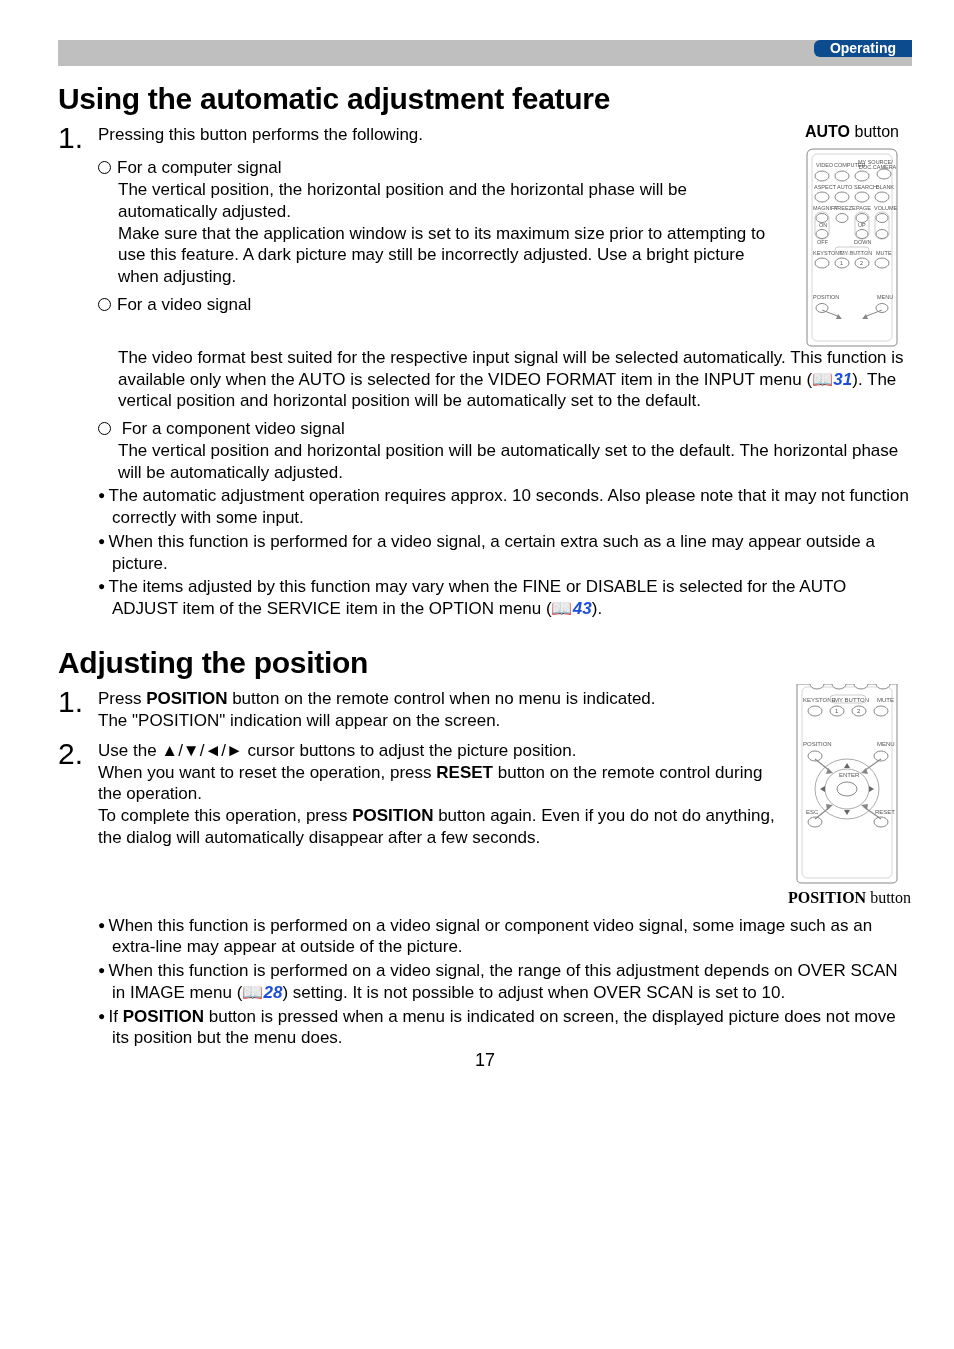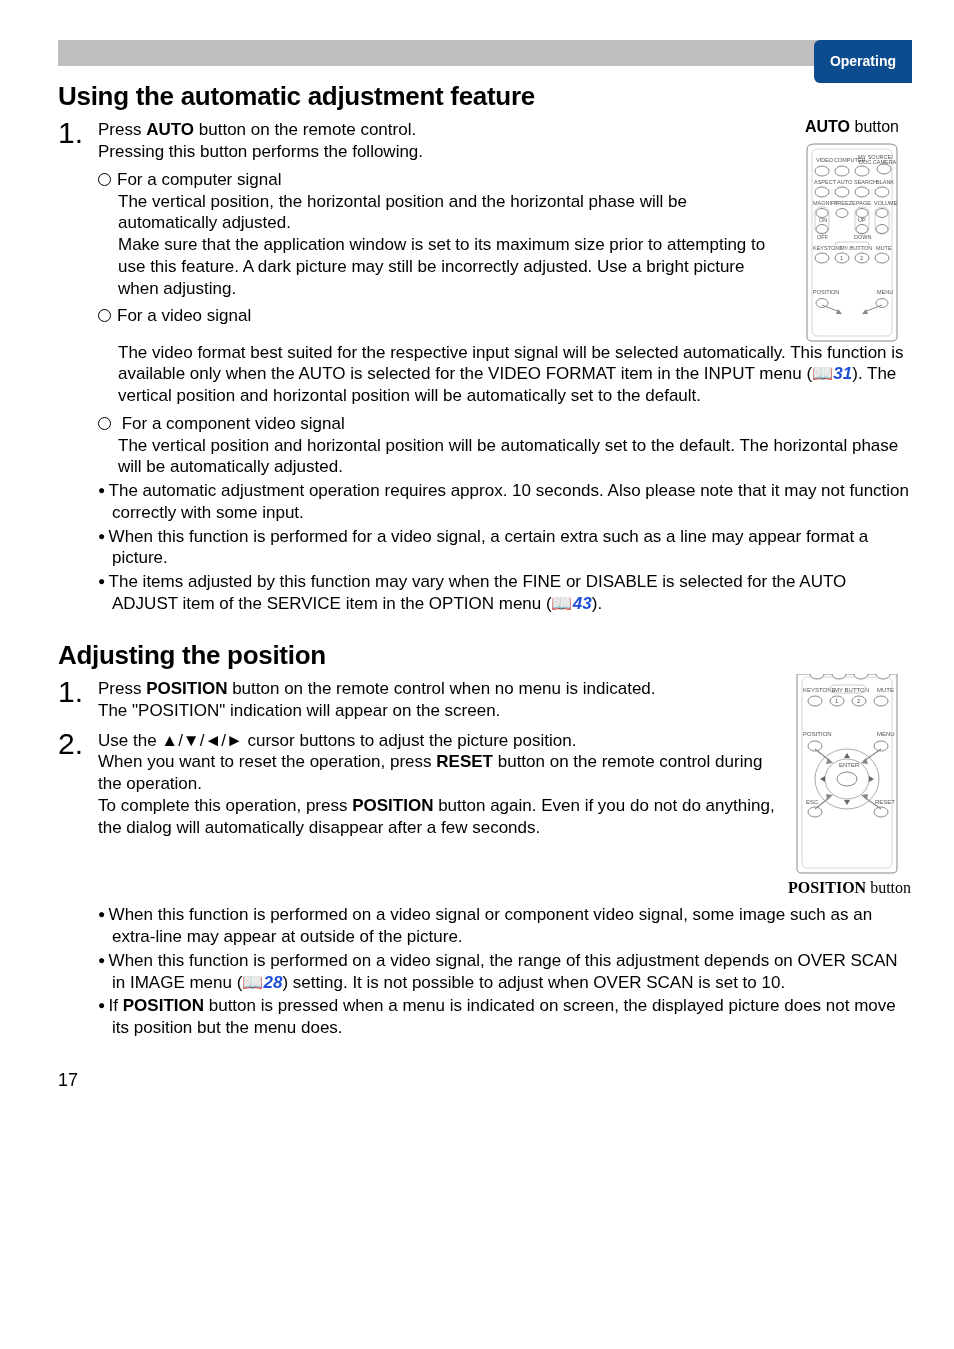--- a/index.html
+++ b/index.html
@@ -1,37 +1,37 @@
 <!DOCTYPE html>
 <html><head>
 <meta charset="utf-8">
 <style>
   * { box-sizing: border-box; margin: 0; padding: 0; }
   body { font-family: Arial, Helvetica, sans-serif; background: #fff; color: #000; width: 954px; margin: 0 auto; }
   .page { width: 954px; padding: 40px 42px 30px 58px; position: relative; }
   .top-bar { height: 26px; background: #bfbfbf; margin-bottom: 8px; position: relative; }
-  .op-badge { position: absolute; right: 0; top: 0; height: 43px; background: #0c4b8e; color: #fff; font-weight: bold; font-size: 14px; padding: 4px 16px; border-top-left-radius: 6px; border-bottom-left-radius: 6px; display: flex; align-items: center; }
-  h1.section { font-size: 26px; font-weight: 900; letter-spacing: -0.3px; margin-top: 14px; margin-bottom: 6px; }
+  .op-badge { position: absolute; right: 0; top: 0; height: 17px; background: #0c4b8e; color: #fff; font-weight: bold; font-size: 14px; padding: 4px 16px; border-top-left-radius: 6px; border-bottom-left-radius: 6px; display: flex; align-items: center; }
+  h1.section { font-size: 30px; font-weight: 900; letter-spacing: -0.3px; margin-top: 14px; margin-bottom: 6px; }
   .body { font-size: 17px; line-height: 1.28; }
   .num { font-size: 30px; font-weight: 400; display: inline-block; width: 40px; vertical-align: top; line-height: 0.9; }
   .step-row { display: flex; align-items: flex-start; gap: 0; margin-top: 4px; }
   .step-text { flex: 1; }
   .indent1 { margin-left: 40px; }
   .indent2 { margin-left: 60px; }
   .sub-head { font-weight: normal; margin-top: 6px; }
   .sub-head::before { content: ""; display: inline-block; width: 11px; height: 11px; border: 1.5px solid #000; border-radius: 50%; margin-right: 6px; vertical-align: -1px; }
   .bullet { margin-left: 40px; text-indent: -14px; padding-left: 14px; margin-top: 2px; }
   .bullet::before { content: "● "; font-size: 12px; vertical-align: 2px; }
   .ref-icon { color: #0c4b8e; font-weight: bold; }
   .ref-num { color: #1d4ed8; font-weight: bold; font-style: italic; }
   .float-block { float: right; text-align: center; margin-left: 10px; margin-top: -2px; }
   .float-block2 { float: right; text-align: center; margin-left: 10px; margin-top: -4px; }
   .caption { font-size: 16px; margin-bottom: 4px; }
   .caption strong { font-weight: bold; }
-  .pagenum { text-align: left; font-size: 18px; margin-top: 30px; }
+  .pagenum { text-align: center; font-size: 18px; }
   svg.remote { display: block; margin: 0 auto; }
   .tinylbl { font-family: Arial; font-size: 5.5px; fill: #555; }
   .tinylbl2 { font-family: Arial; font-size: 6px; fill: #555; }
   .clearfix::after { content: ""; display: table; clear: both; }
 </style>
 </head>
 <body>
 
 <div class="page body">
   <div class="top-bar">
@@ -102,21 +102,20 @@
       <path d="M30 163 L48 170" stroke="#888" fill="none"></path>
         <path d="M90 163 L72 170" stroke="#888" fill="none"></path>
       <polygon points="46,167 50,172 44,172" fill="#888"></polygon>
         <polygon points="74,167 76,172 70,172" fill="#888"></polygon>
     </svg>
   </div>
 
   <div class="step-row">
     <span class="num">1.</span>
     <div class="step-text">
-      <div><span>Press </span><strong>AUTO</strong><span> button on the remote control.</span></div>
       <div>Pressing this button performs the following.</div>
     </div>
   </div>
 
   <div class="indent1">
     <div class="sub-head">For a computer signal</div>
     <div class="indent2" style="margin-left:20px; white-space:pre-line;">The vertical position, the horizontal position and the horizontal phase will be automatically adjusted.
 Make sure that the application window is set to its maximum size prior to attempting to use this feature. A dark picture may still be incorrectly adjusted. Use a bright picture when adjusting.</div>
 
     <div class="sub-head">For a video signal</div>
@@ -125,21 +124,21 @@
   <div class="indent1">
     <div style="margin-left:20px;">
       <span>The video format best suited for the respective input signal will be selected automatically. This function is available only when the AUTO is selected for the VIDEO FORMAT item in the INPUT menu (</span><span class="ref-icon">📖</span><span class="ref-num">31</span><span>). The vertical position and horizontal position will be automatically set to the default.</span>
     </div>
 
     <div class="sub-head"> For a component video signal</div>
     <div style="margin-left:20px;">The vertical position and horizontal position will be automatically set to the default. The horizontal phase will be automatically adjusted.</div>
   </div>
 
   <div class="bullet">The automatic adjustment operation requires approx. 10 seconds. Also please note that it may not function correctly with some input.</div>
-  <div class="bullet">When this function is performed for a video signal, a certain extra such as a line may appear format a picture.</div>
+  <div class="bullet">When this function is performed for a video signal, a certain extra such as a line may appear outside a picture.</div>
   <div class="bullet">
     <span>The items adjusted by this function may vary when the FINE or DISABLE is selected for the AUTO ADJUST item of the SERVICE item in the OPTION menu (</span><span class="ref-icon">📖</span><span class="ref-num">43</span><span>).</span>
   </div>
 
   <h1 class="section" style="margin-top:24px;">Adjusting the position</h1>
 
   <div class="float-block2">
     <svg class="remote" width="125" height="200" viewBox="0 0 125 200">
       <path d="M10 0 L110 0 L110 195 Q110 199 105 199 L15 199 Q10 199 10 195 Z" fill="#fff" stroke="#888" stroke-width="1"></path>
       <rect x="15" y="3" width="90" height="191" rx="5" fill="none" stroke="#ccc" stroke-width="0.8"></rect>

